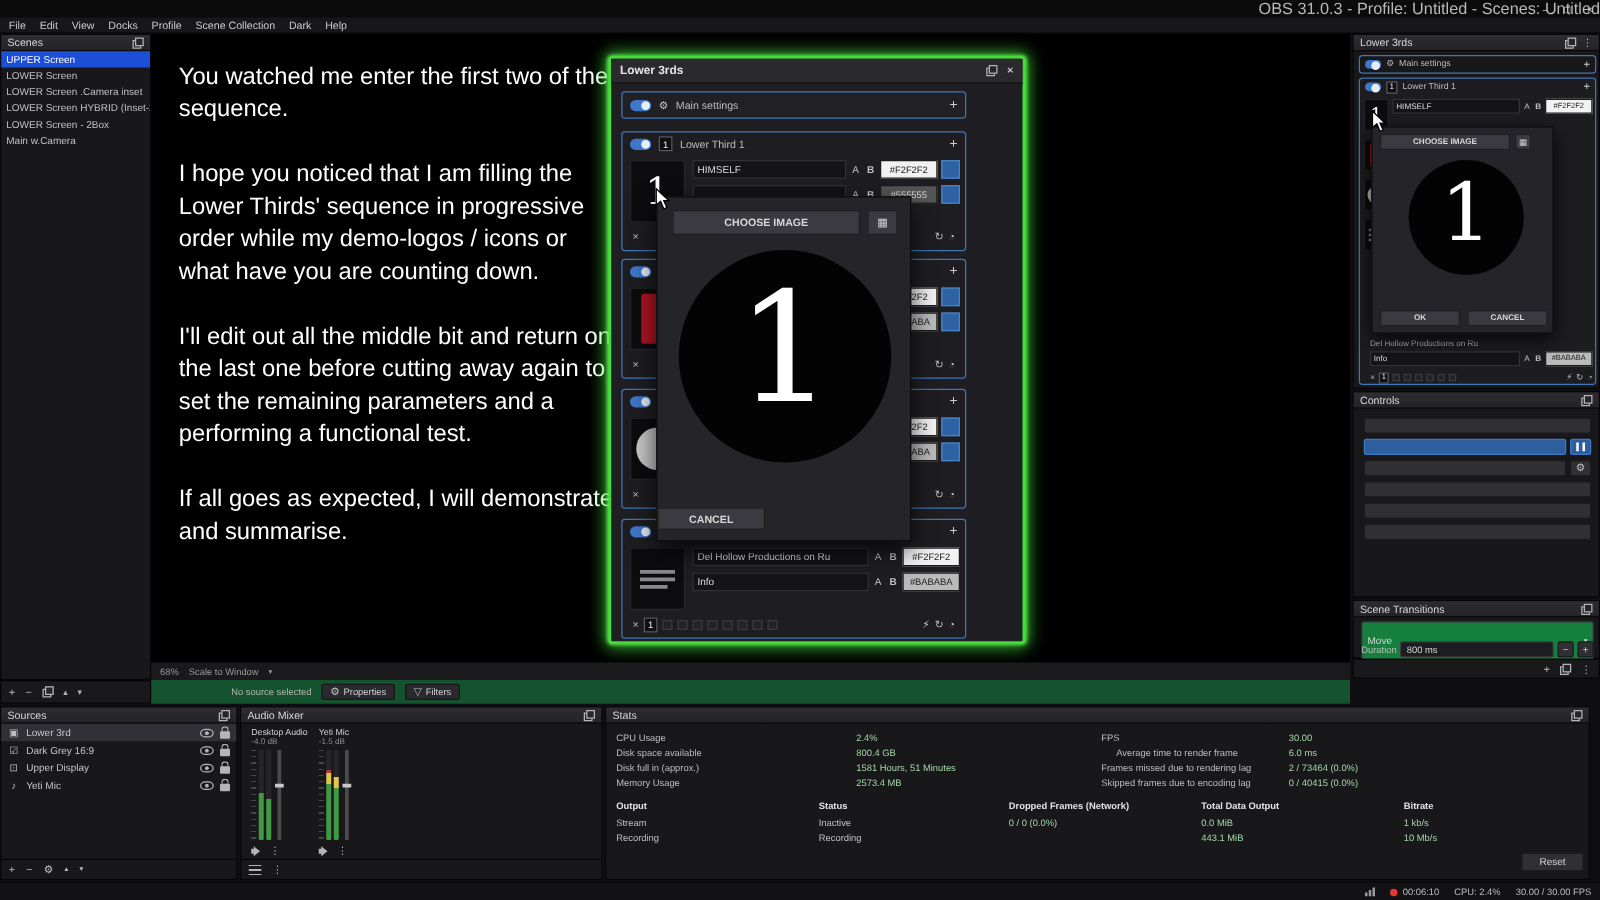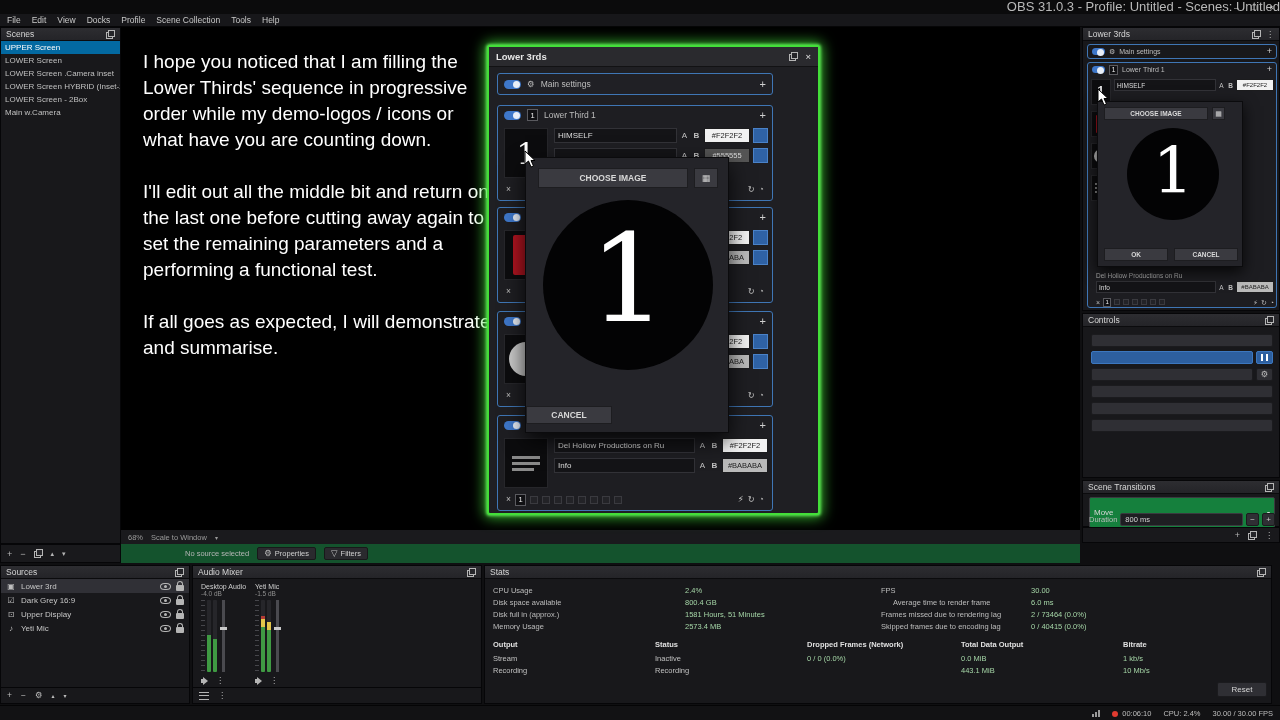--- a/index.html
+++ b/index.html
@@ -11,21 +11,21 @@
 #titlebar .t{position:absolute;left:0;right:0;text-align:right;line-height:14px;font-size:13px;color:#b9b9b9}
 .winbtns{position:absolute;right:6px;top:0;height:14px;display:flex;gap:13px;align-items:center;font-size:8px;color:#cfcfcf}
 #menubar{position:absolute;left:0;top:14px;width:1280px;height:13px;background:#17171a;border-bottom:1px solid #060607;display:flex;gap:11px;align-items:center;padding:0 7px;font-size:8.5px;color:#c9c9c9}
 #menubar span{cursor:default}
 
 .dock{position:absolute;background:#18181b;border:1px solid #060608}
 .dock-h{height:13px;background:linear-gradient(#2d2d31,#242428);border-bottom:1px solid #0b0b0d;display:flex;align-items:center;justify-content:space-between;padding:0 5px;font-size:8.5px;color:#d6d6d6}
 .dock-h .hic{display:flex;gap:5px;align-items:center}
 
 .scn{height:13px;line-height:13px;padding:0 4px;font-size:8px;color:#c0c0c0;white-space:nowrap;overflow:hidden}
-.scn.sel{background:#0369a1;color:#fff}
+.scn.sel{background:#1d4ed8;color:#fff}
 .mini-toolbar{position:absolute;display:flex;gap:8px;align-items:center;padding:0 6px;font-size:9px;color:#b5b5b5;background:#19191c;border:1px solid #060608}
 
 #canvas{position:absolute;left:121px;top:27px;width:959px;height:503px;background:#000;overflow:hidden}
 #canvas .txt{position:absolute;left:22px;top:22px;width:352px;font-size:19px;line-height:26px;color:#fff;text-shadow:2px 2px 2px rgba(0,0,0,.95)}
 #canvas .txt p{margin-bottom:26px}
 #zoombar{position:absolute;left:121px;top:530px;width:959px;height:14px;background:#1a1a1d;display:flex;gap:8px;align-items:center;padding:0 7px;font-size:7.5px;color:#9a9a9a}
 #ctxbar{position:absolute;left:121px;top:544px;width:959px;height:19px;background:#14532d;display:flex;gap:8px;align-items:center;padding:0 6px 0 64px;font-size:7.5px;color:#b5b5b5}
 .cxbtn{height:13px;display:flex;gap:3px;align-items:center;background:#2a2a2e;border:1px solid #18181a;border-radius:2px;padding:0 6px;color:#cfcfcf}
 
 .ic{color:#bdbdbd;font-size:8.5px;line-height:1}
@@ -149,21 +149,21 @@
     </div>
   </div>
 
   <div id="menubar">
     <span>File</span>
     <span>Edit</span>
     <span>View</span>
     <span>Docks</span>
     <span>Profile</span>
     <span>Scene Collection</span>
-    <span>Tools</span>
+    <span>Dark</span>
     <span>Help</span>
   </div>
 
   <div class="dock" style="left:0;top:27px;width:121px;height:517px">
     <div class="dock-h">
       <span>Scenes</span>
       <span class="i-pop"></span>
     </div>
     <div class="scn sel">UPPER Screen</div>
     <div class="scn">LOWER Screen</div>
@@ -175,20 +175,21 @@
   <div class="mini-toolbar" style="left:0;top:544px;width:121px;height:19px">
     <span>+</span>
     <span>−</span>
     <span class="i-pop"></span>
     <span style="font-size:7px">▴</span>
     <span style="font-size:7px">▾</span>
   </div>
 
   <div id="canvas">
     <div class="txt">
+      <p>You watched me enter the first two of the sequence.</p>
       <p>I hope you noticed that I am filling the Lower Thirds' sequence in progressive order while my demo-logos / icons or what have you are counting down.</p>
       <p>I'll edit out all the middle bit and return on the last one before cutting away again to set the remaining parameters and a performing a functional test.</p>
       <p>If all goes as expected, I will demonstrate and summarise.</p>
     </div>
   </div>
   <div id="zoombar">
     <span>68%</span>
     <span>Scale to Window</span>
     <span style="font-size:6px">▾</span>
   </div>

